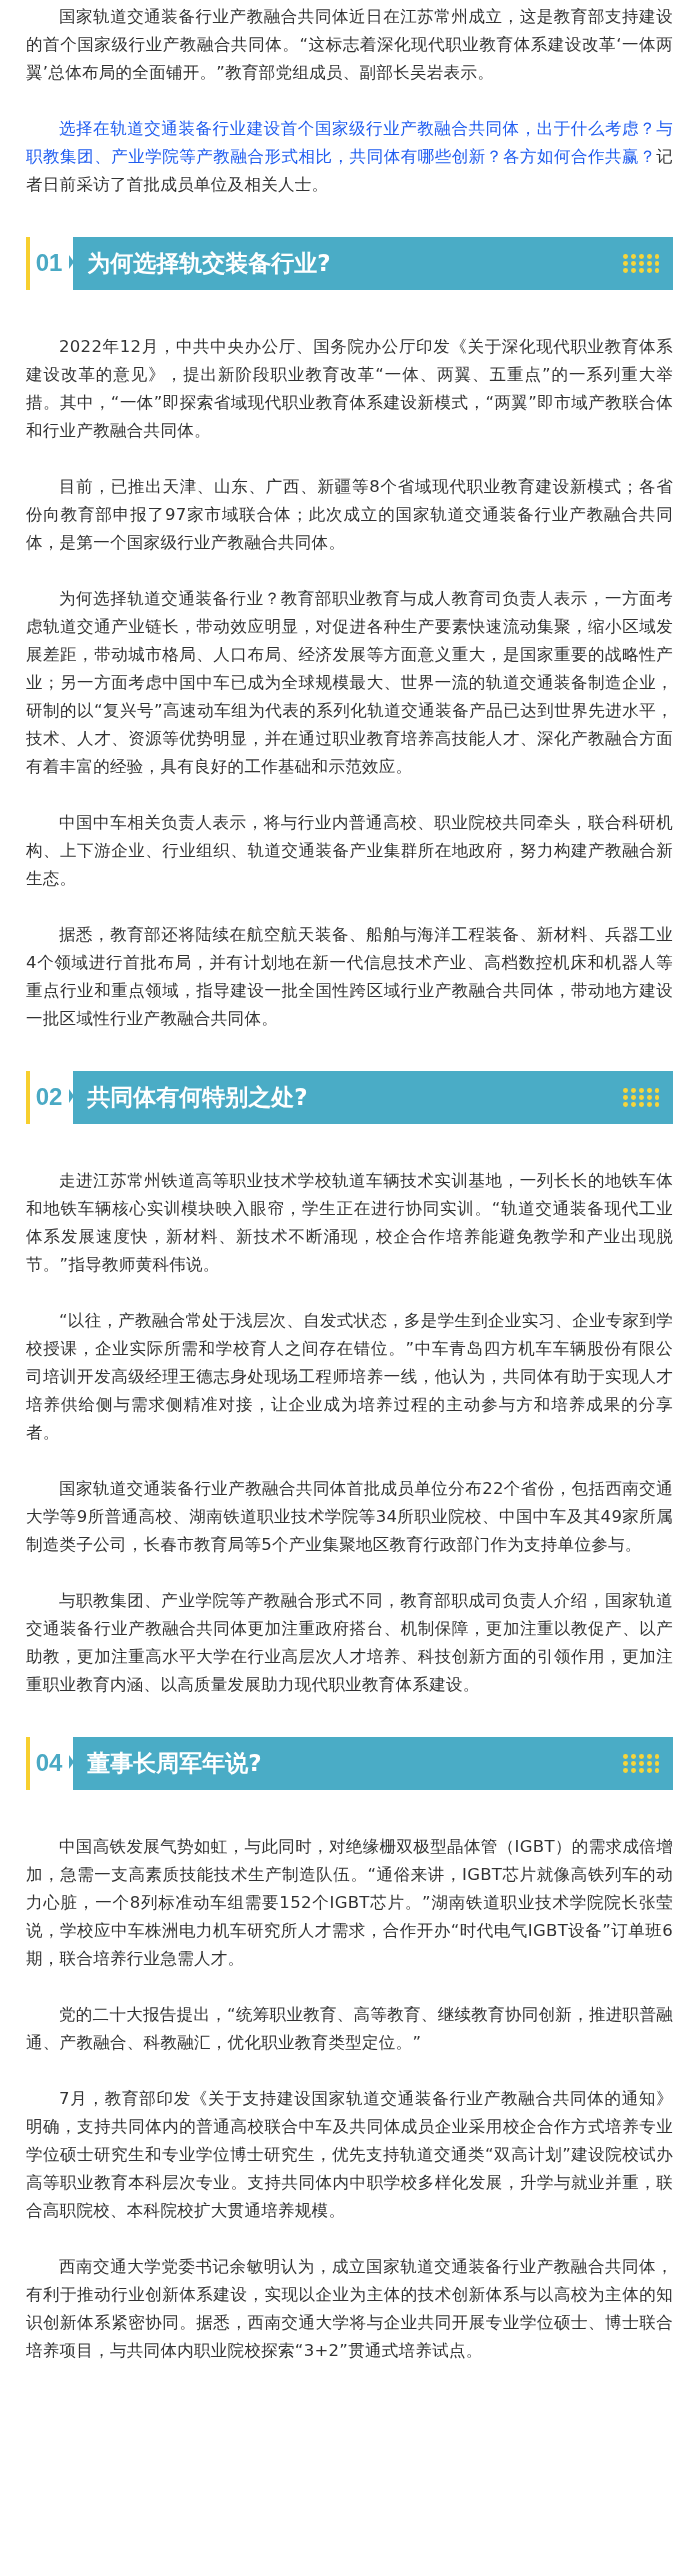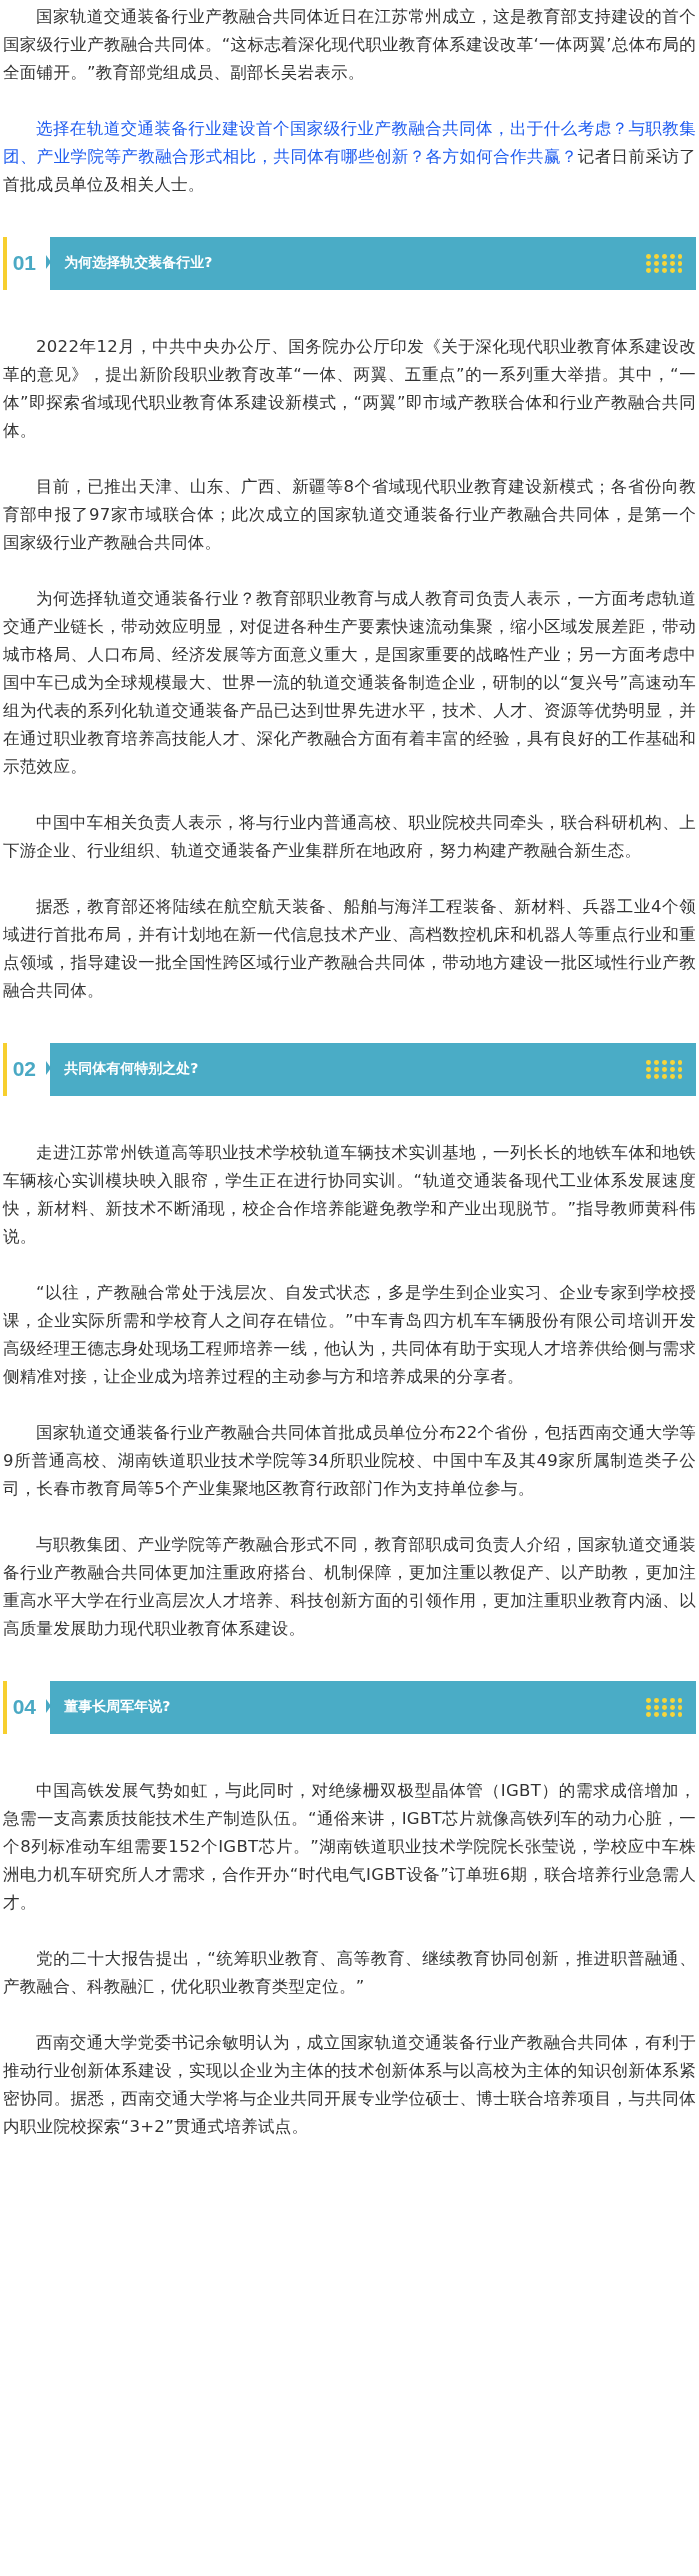--- a/index.html
+++ b/index.html
@@ -1,26 +1,26 @@
 <!DOCTYPE html>
 <html><head>
 <meta charset="utf-8">
 <style>
   html, body { margin:0; padding:0; background:#ffffff; }
   body { width:699px; font-family:"DejaVu Sans","Liberation Sans",sans-serif; color:#333333; }
-  .article { padding:0 3px; }
+  .article { padding:0 26px; }
   p.para { margin:0; font-size:16.5px; line-height:28px; text-indent:2em; letter-spacing:0.3px; text-align:justify; }
   p.para + p.para { margin-top:28px; }
   .lead { color:#1f5cf0; font-weight:normal; }
   .section-head { position:relative; height:53px; margin:38px 0 43px 0; display:flex; align-items:stretch; }
   .sec-bar { width:3.9px; background:#f7cf2e; }
-  .sec-num { width:37px; display:flex; align-items:center; justify-content:flex-start; padding-left:5.8px; font-family:"Liberation Sans",sans-serif; font-weight:bold; font-size:21px; color:#4aa9c4; }
+  .sec-num { width:37px; display:flex; align-items:center; justify-content:flex-start; padding-left:5.8px; font-family:"Liberation Sans",sans-serif; font-weight:bold; font-size:24px; color:#4aa9c4; }
   .sec-chev { position:absolute; left:43px; top:18.5px; width:0; height:0; border-top:7.8px solid transparent; border-bottom:7.8px solid transparent; border-left:5.8px solid #4aa9c4; }
   .sec-band { flex:1; background:#4aacc6; display:flex; align-items:center; justify-content:space-between; padding-left:14.6px; padding-right:13.6px; margin-left:0; }
-  .sec-title { color:#ffffff; font-weight:bold; font-size:14px; }
+  .sec-title { color:#ffffff; font-weight:bold; font-size:23px; }
   .dots { display:grid; grid-template-columns:repeat(5,4.9px); grid-gap:1.9px 2.9px; }
   .dots span { width:4.9px; height:4.9px; border-radius:50%; background:#f7d53a; display:block; }
   .top-gap { height:2.9px; }
 </style>
 </head>
 <body>
 
 <div class="article">
   <div class="top-gap"></div>
   <p class="para">国家轨道交通装备行业产教融合共同体近日在江苏常州成立，这是教育部支持建设的首个国家级行业产教融合共同体。“这标志着深化现代职业教育体系建设改革‘一体两翼’总体布局的全面铺开。”教育部党组成员、副部长吴岩表示。</p>
@@ -107,16 +107,17 @@
           <span></span>
           <span></span>
           <span></span>
           <span></span>
           <span></span>
         </div>
     </div>
   </div>
   <p class="para">中国高铁发展气势如虹，与此同时，对绝缘栅双极型晶体管（IGBT）的需求成倍增加，急需一支高素质技能技术生产制造队伍。“通俗来讲，IGBT芯片就像高铁列车的动力心脏，一个8列标准动车组需要152个IGBT芯片。”湖南铁道职业技术学院院长张莹说，学校应中车株洲电力机车研究所人才需求，合作开办“时代电气IGBT设备”订单班6期，联合培养行业急需人才。</p>
   <p class="para">党的二十大报告提出，“统筹职业教育、高等教育、继续教育协同创新，推进职普融通、产教融合、科教融汇，优化职业教育类型定位。”</p>
+  <p class="para">7月，教育部印发《关于支持建设国家轨道交通装备行业产教融合共同体的通知》明确，支持共同体内的普通高校联合中车及共同体成员企业采用校企合作方式培养专业学位硕士研究生和专业学位博士研究生，优先支持轨道交通类“双高计划”建设院校试办高等职业教育本科层次专业。支持共同体内中职学校多样化发展，升学与就业并重，联合高职院校、本科院校扩大贯通培养规模。</p>
   <p class="para">西南交通大学党委书记余敏明认为，成立国家轨道交通装备行业产教融合共同体，有利于推动行业创新体系建设，实现以企业为主体的技术创新体系与以高校为主体的知识创新体系紧密协同。据悉，西南交通大学将与企业共同开展专业学位硕士、博士联合培养项目，与共同体内职业院校探索“3+2”贯通式培养试点。</p>
 
 </div>
 
 
 </body></html>

